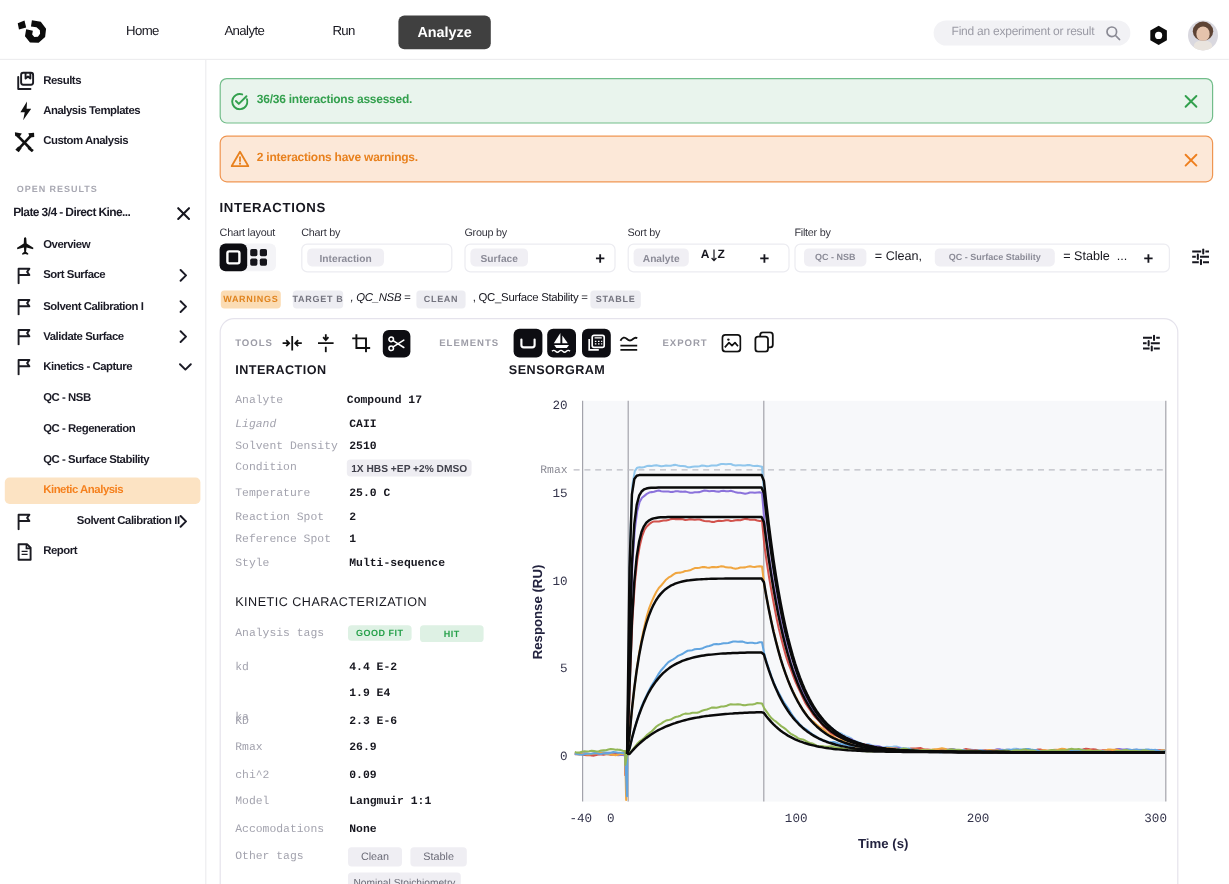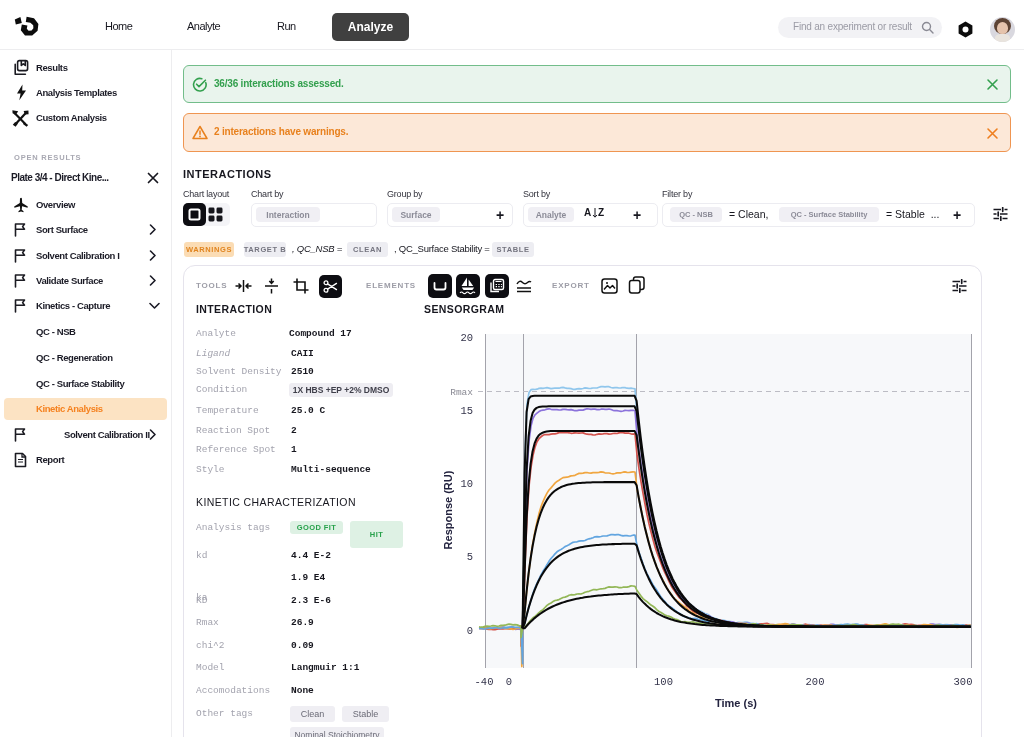--- a/index.html
+++ b/index.html
@@ -265,21 +265,21 @@
 <div class="mlabel" style="left:196px;top:425px;">Reaction Spot</div>
 <div class="mval" style="left:291px;top:425px;">2</div>
 <div class="mlabel" style="left:196px;top:444px;">Reference Spot</div>
 <div class="mval" style="left:291px;top:444px;">1</div>
 <div class="mlabel" style="left:196px;top:464px;">Style</div>
 <div class="mval" style="left:291px;top:464px;">Multi-sequence</div>
 <div class="abs" style="left:289px;top:383px;width:104px;height:14px;background:#eeedf2;border-radius:3px;color:#3f3f4a;font-size:8.5px;font-weight:bold;display:flex;align-items:center;justify-content:center;">1X HBS +EP +2% DMSO</div>
 <div class="abs" style="left:196px;top:496px;font-size:10.5px;font-weight:normal;letter-spacing:.4px;color:#17171f;">KINETIC CHARACTERIZATION</div>
 <div class="mlabel" style="left:196px;top:522px;">Analysis tags</div>
 <div class="abs" style="left:290px;top:521px;width:53px;height:13px;background:#def1e4;border-radius:3px;color:#27a14b;font-size:7.5px;font-weight:bold;letter-spacing:.4px;display:flex;align-items:center;justify-content:center;">GOOD FIT</div>
-<div class="abs" style="left:350px;top:521px;width:53px;height:27px;background:#def1e4;border-radius:3px;color:#27a14b;font-size:7.5px;font-weight:bold;letter-spacing:.4px;display:flex;align-items:center;justify-content:center;">HIT</div>
+<div class="abs" style="left:350px;top:521px;width:53px;height:14px;background:#def1e4;border-radius:3px;color:#27a14b;font-size:7.5px;font-weight:bold;letter-spacing:.4px;display:flex;align-items:center;justify-content:center;">HIT</div>
 <div class="mlabel" style="left:196px;top:550px;">kd</div>
 <div class="mval" style="left:291px;top:550px;">4.4 E-2</div>
 <div class="mlabel" style="left:196px;top:592px;">ka</div>
 <div class="mval" style="left:291px;top:572px;">1.9 E4</div>
 <div class="mlabel" style="left:196px;top:595px;">KD</div>
 <div class="mval" style="left:291px;top:595px;">2.3 E-6</div>
 <div class="mlabel" style="left:196px;top:617px;">Rmax</div>
 <div class="mval" style="left:291px;top:617px;">26.9</div>
 <div class="mlabel" style="left:196px;top:640px;">chi^2</div>
 <div class="mval" style="left:291px;top:640px;">0.09</div>

